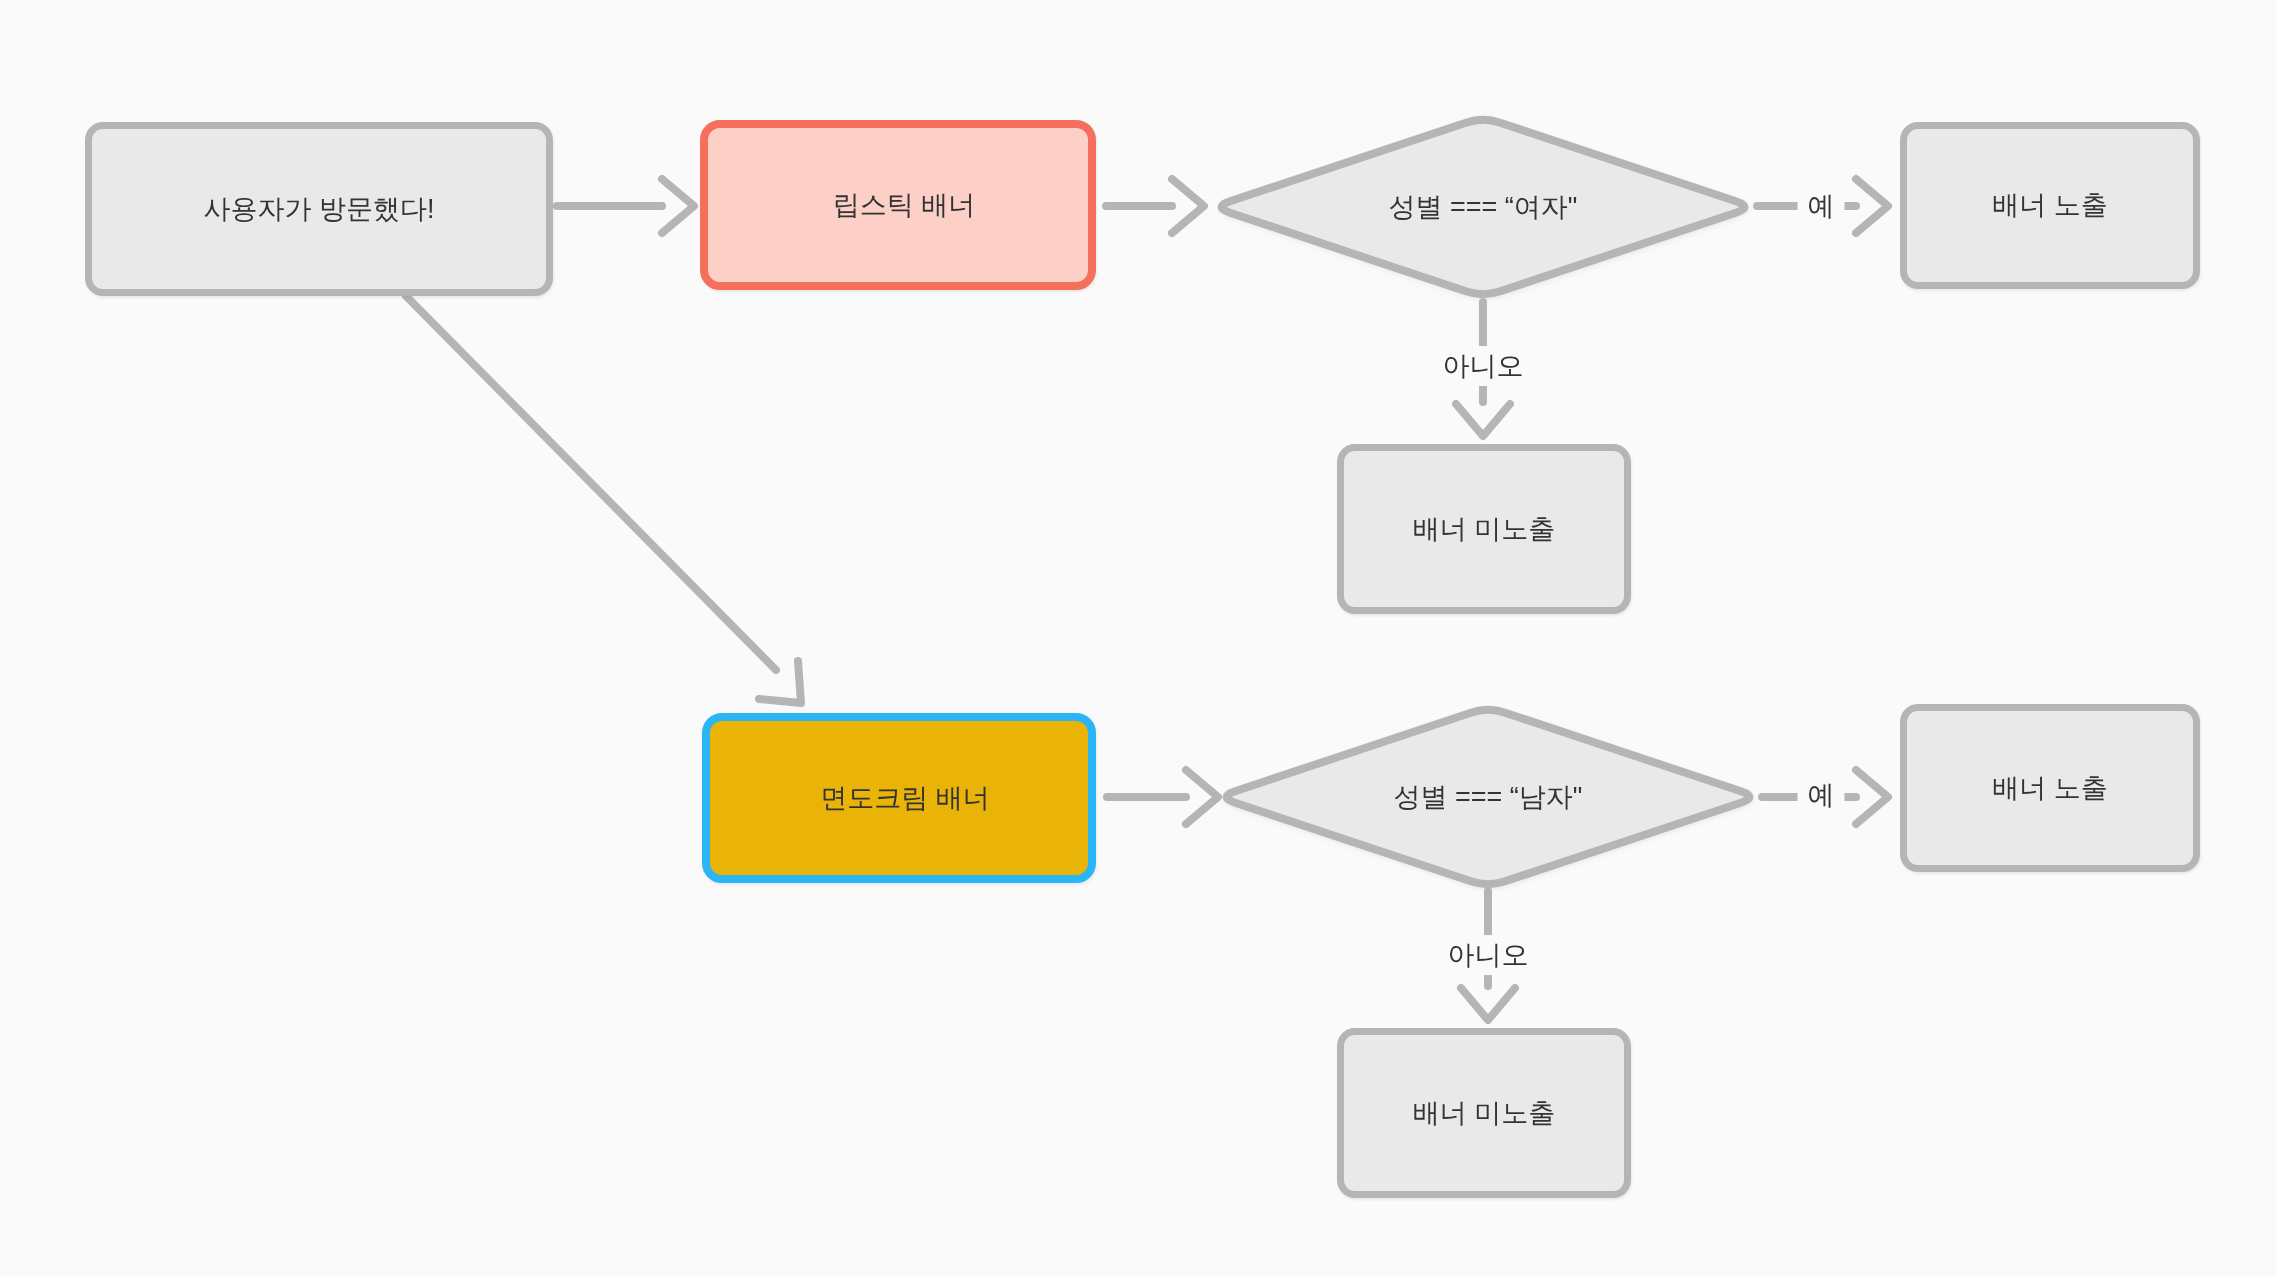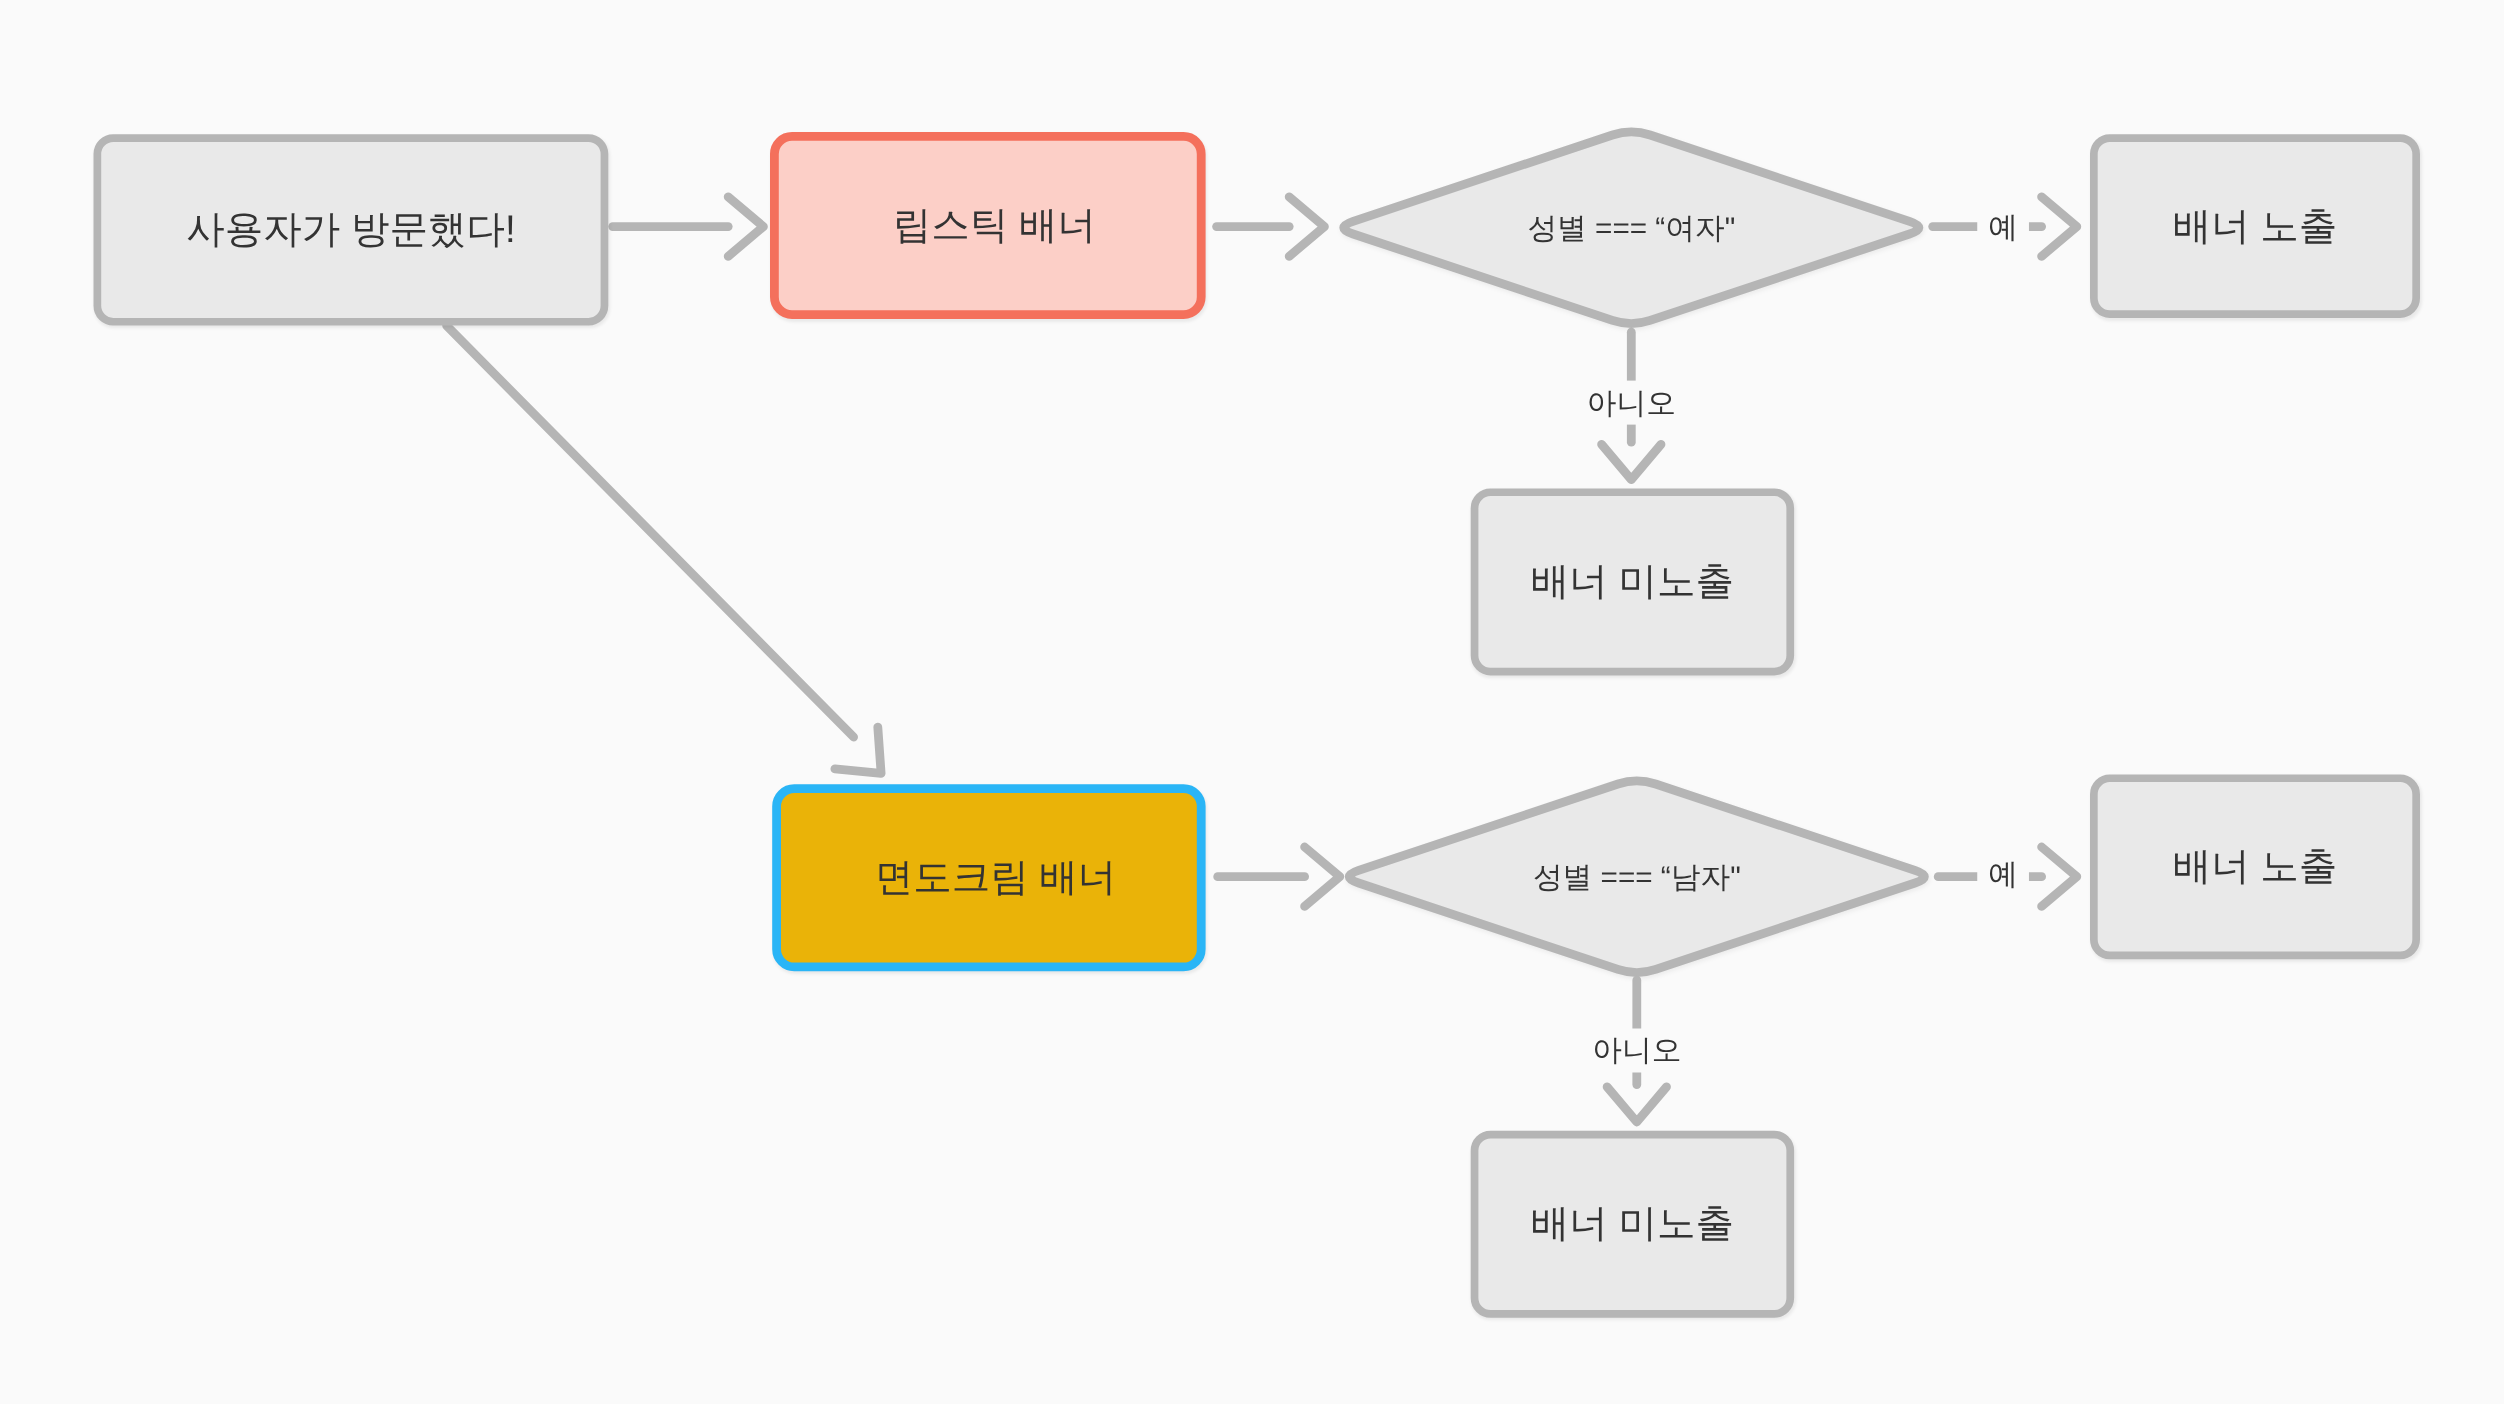--- a/index.html
+++ b/index.html
@@ -26,21 +26,21 @@
   .node {
     position: absolute;
     box-sizing: border-box;
     display: flex;
     align-items: center;
     justify-content: center;
     text-align: center;
     background: #e9e9e9;
     border: 7px solid #b5b5b5;
     border-radius: 18px;
-    font-size: 35px;
+    font-size: 27px;
     line-height: 1.2;
     box-shadow: 1px 2px 3px rgba(0,0,0,0.07);
   }
   .node.accent {
     border-width: 8px;
     border-radius: 20px;
     padding-left: 12px;
   }
   .diamond-label {
     position: absolute;

